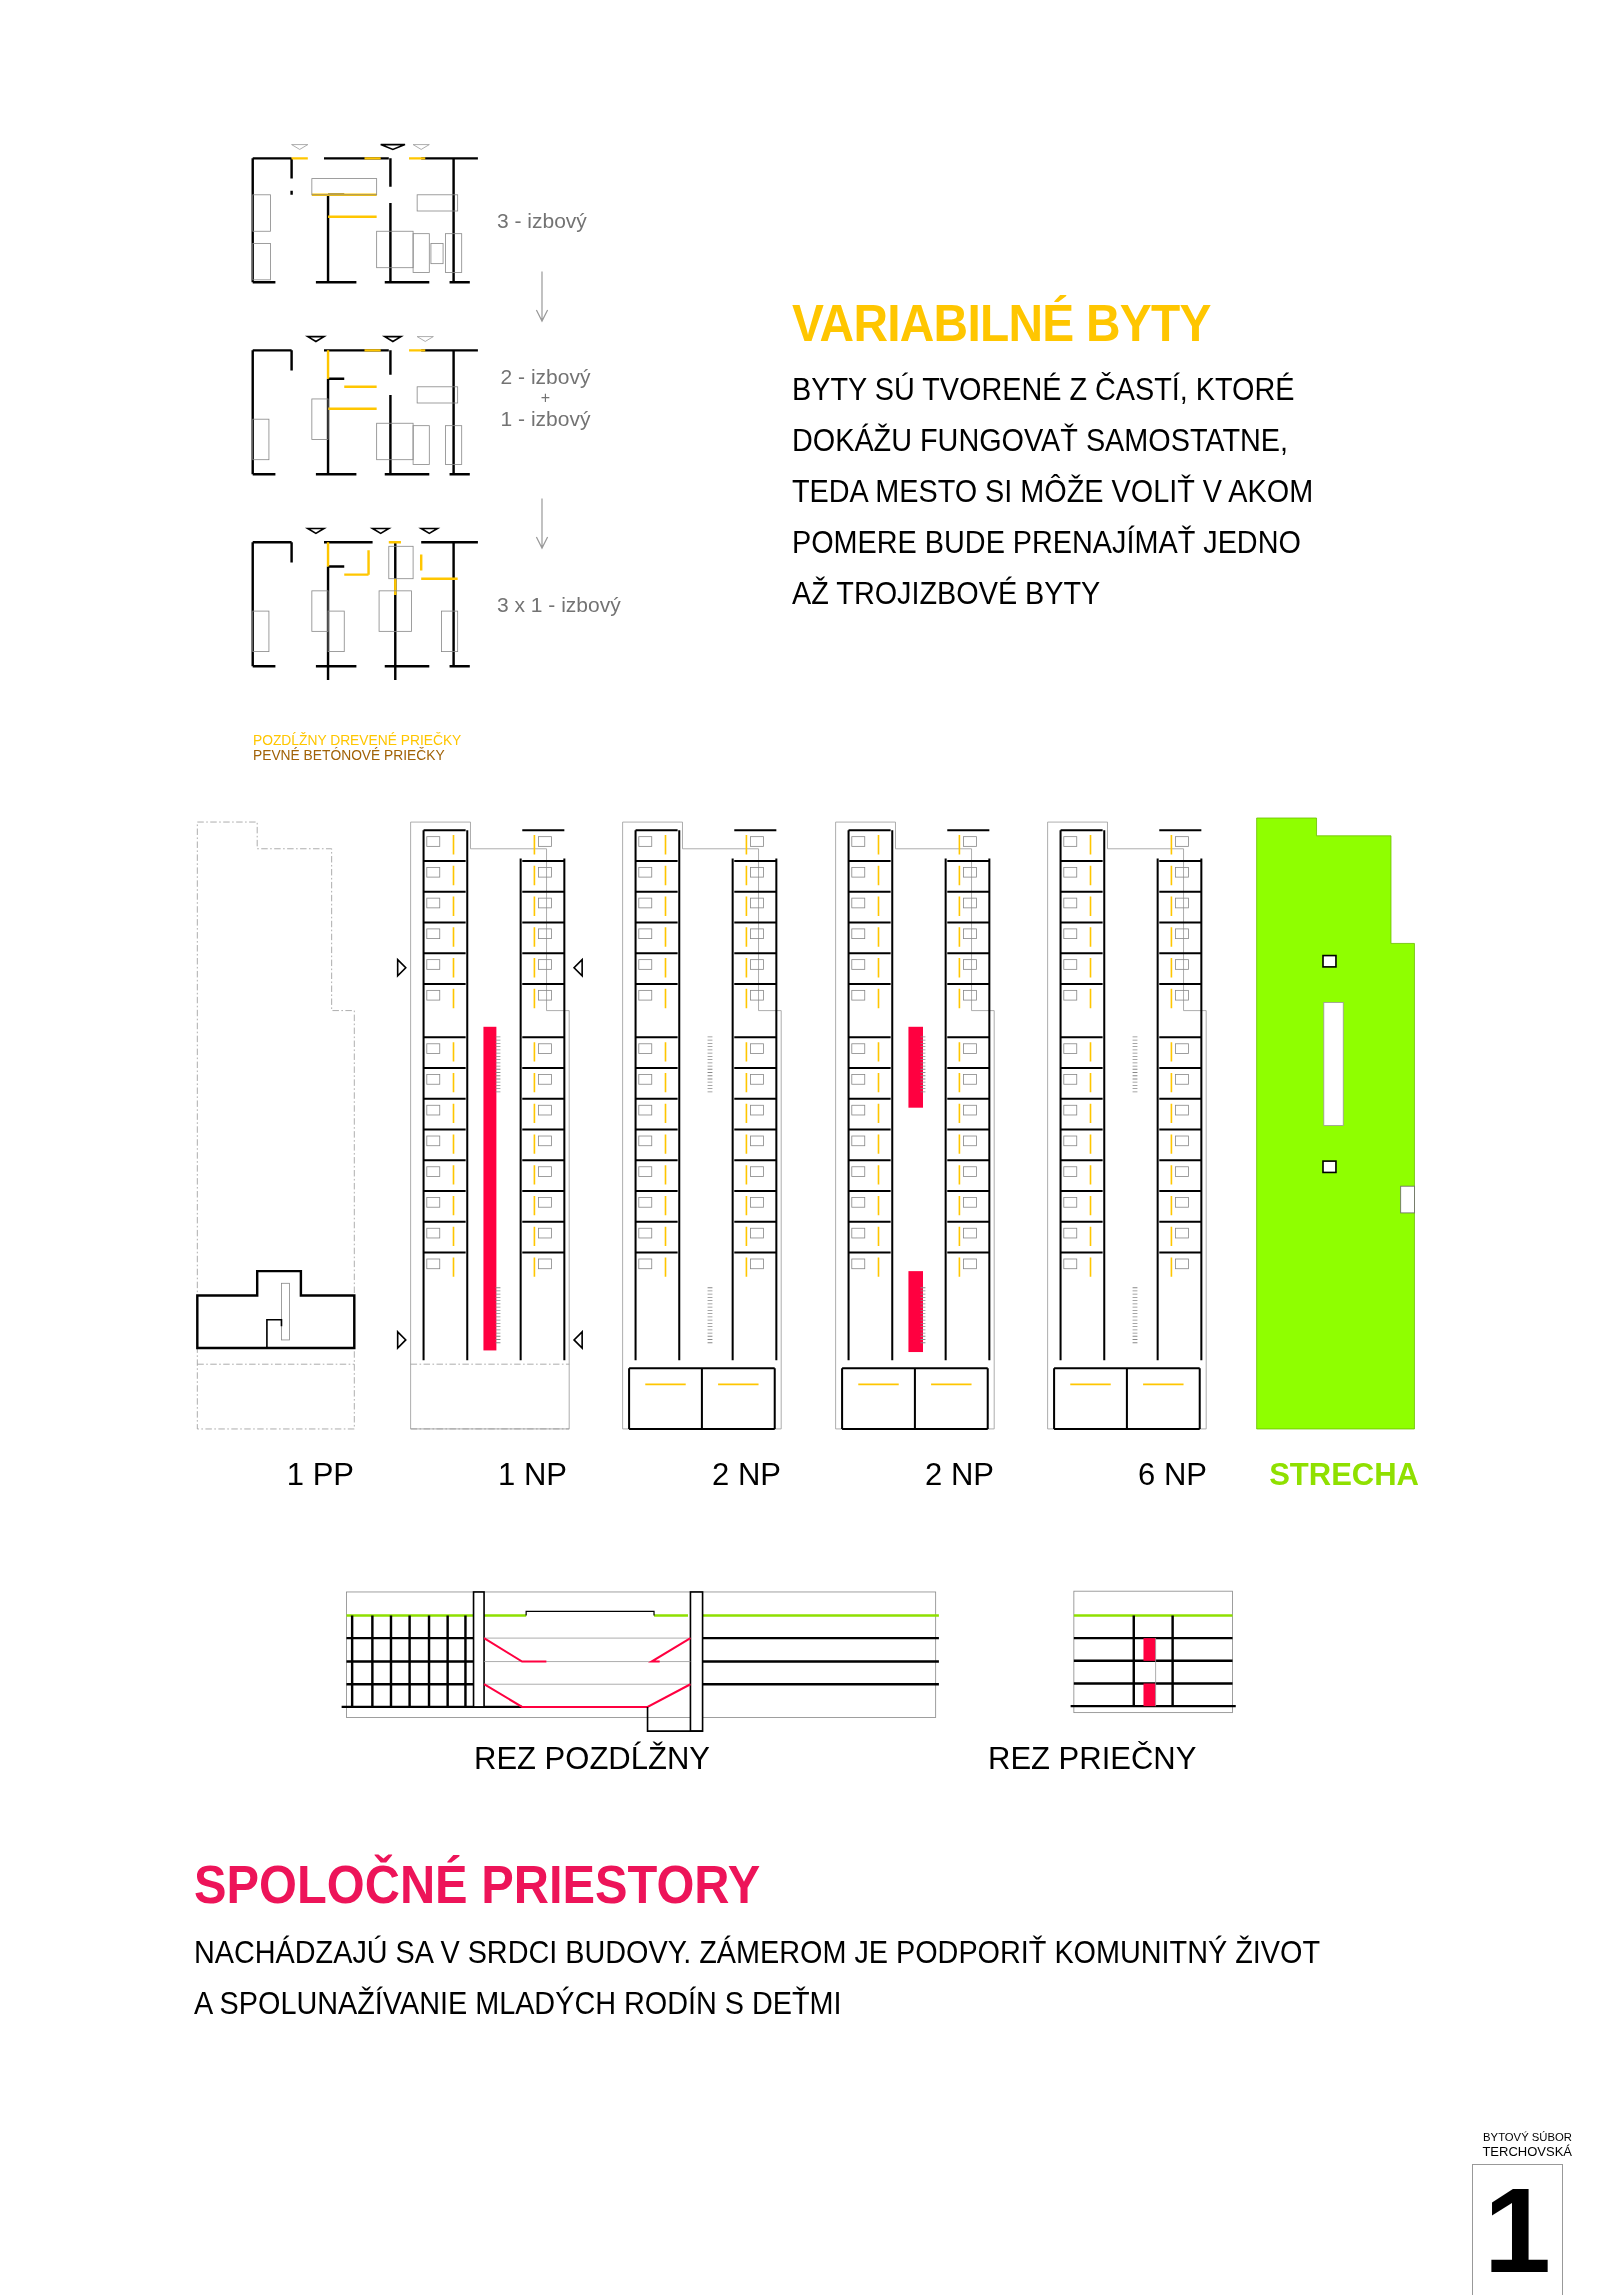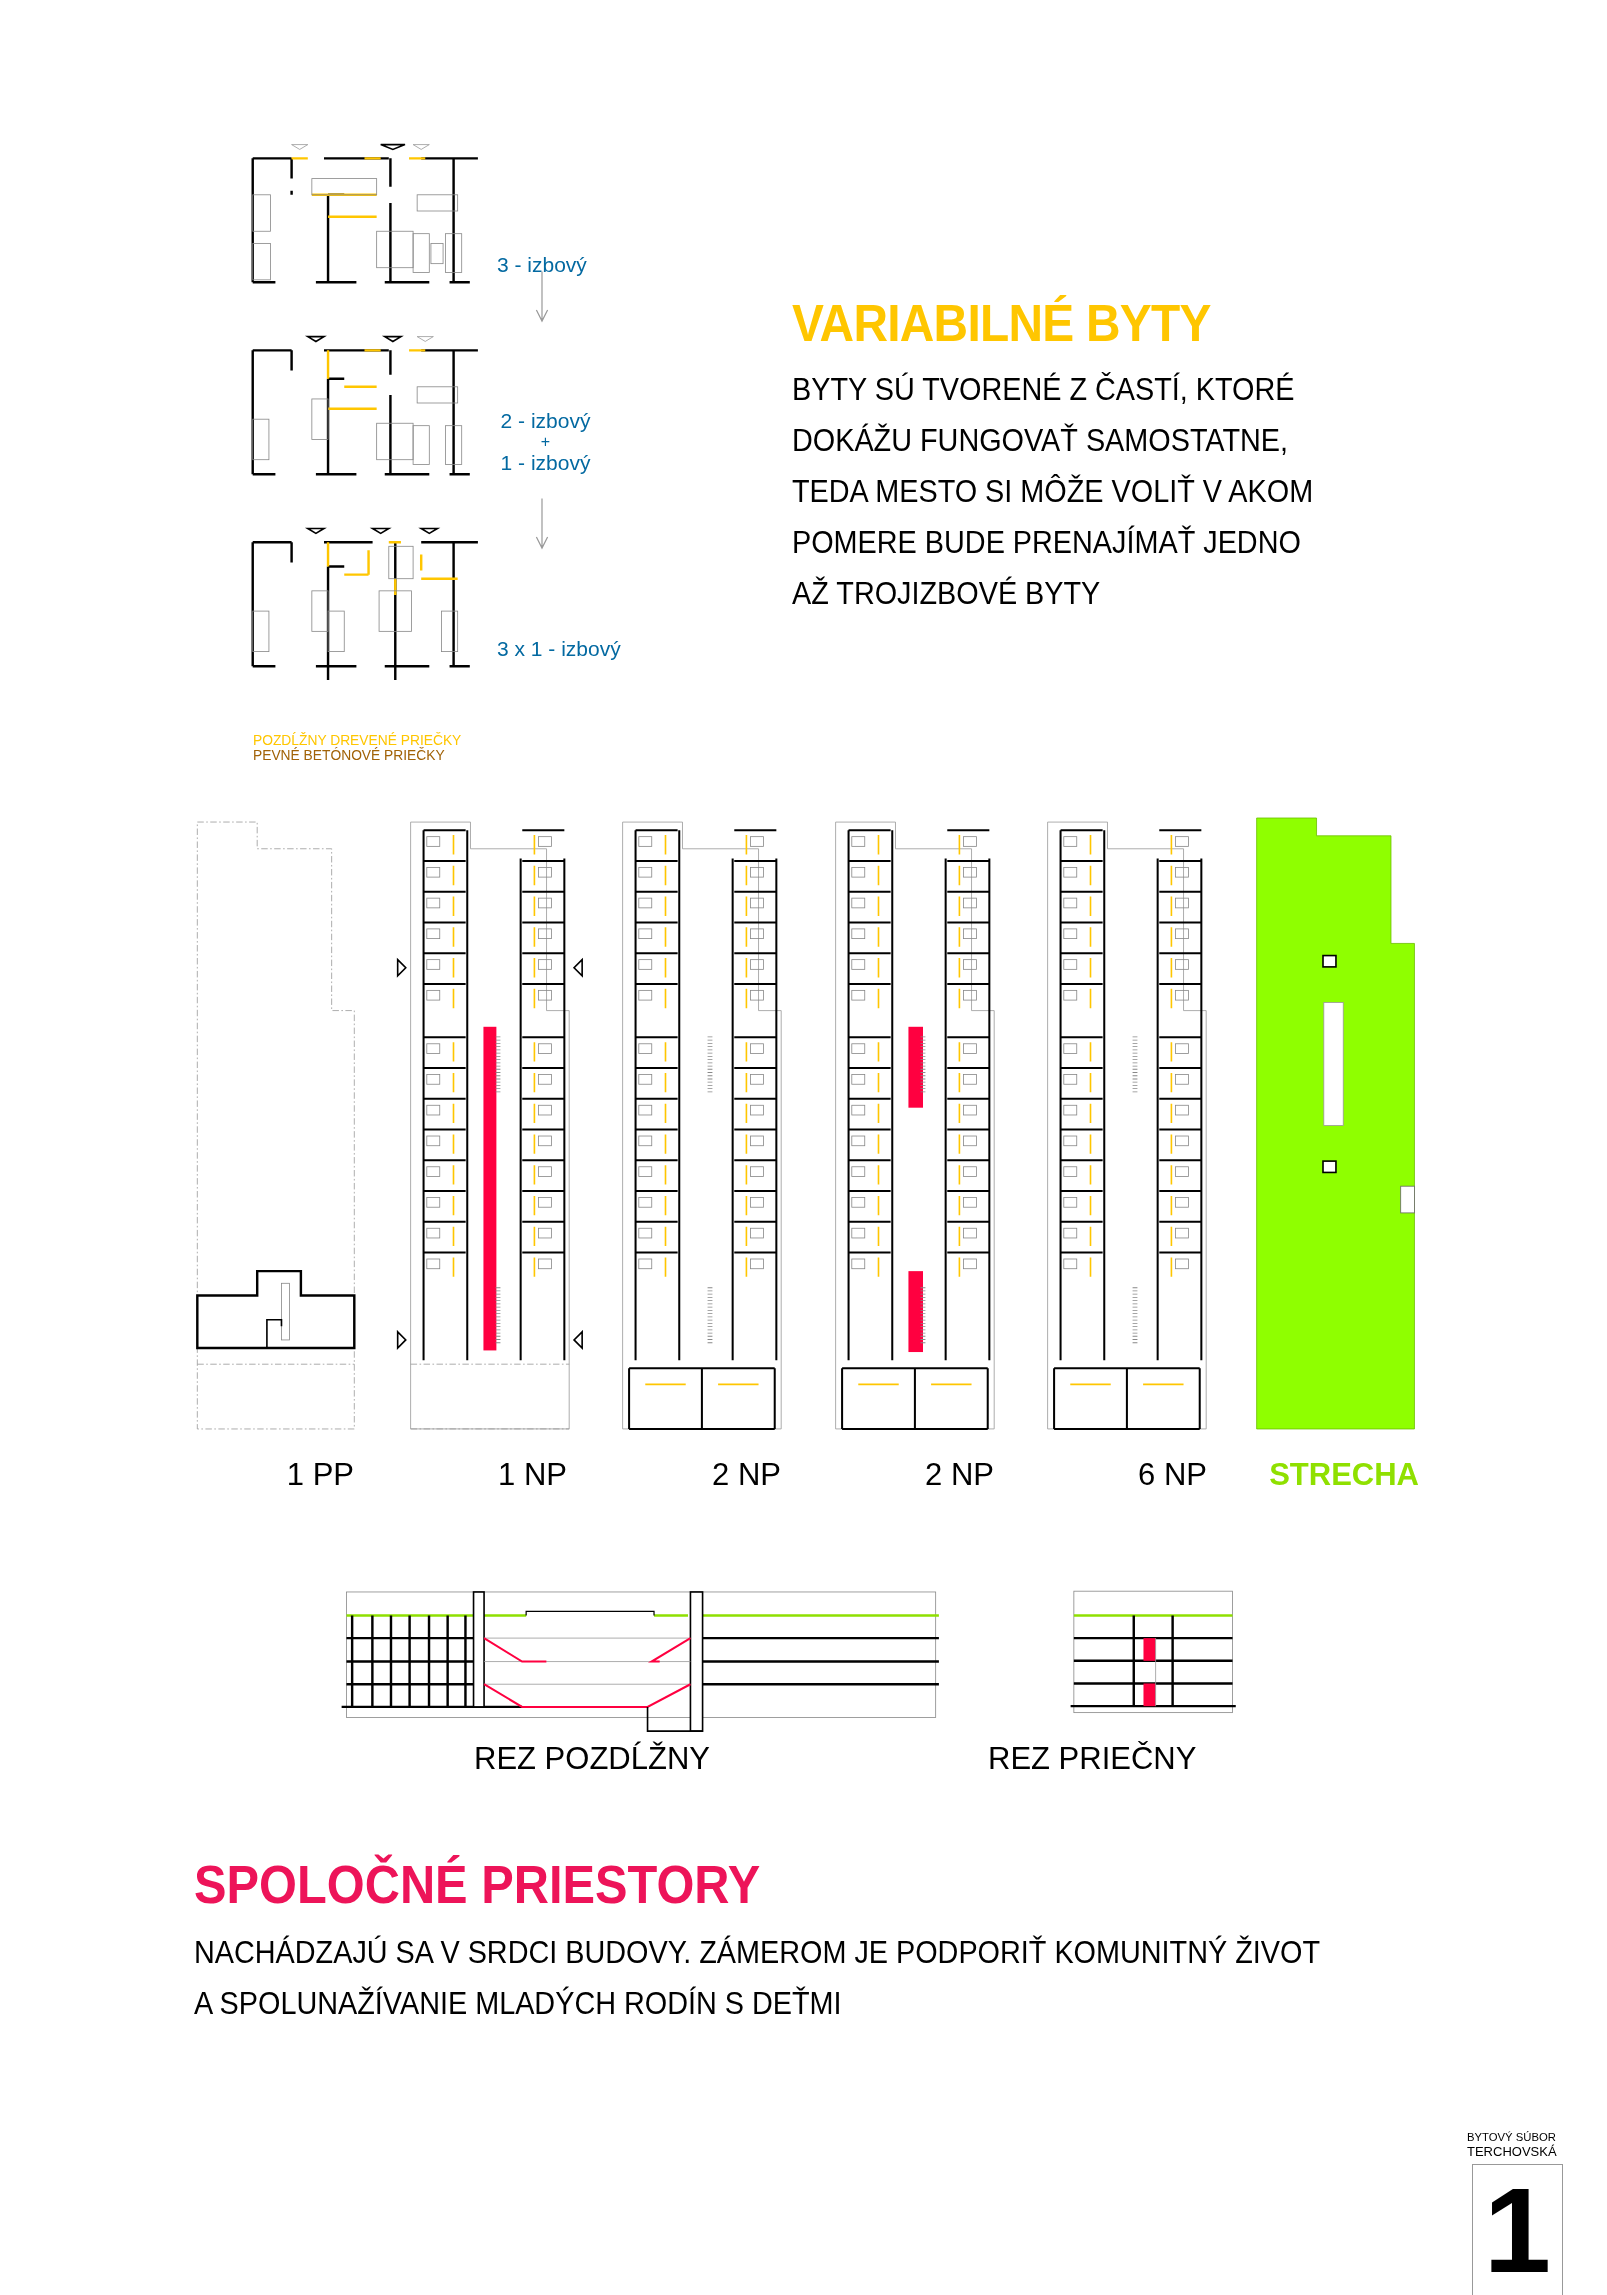--- a/index.html
+++ b/index.html
@@ -1,29 +1,29 @@
 <!DOCTYPE html>
 <html style="font-size:13px"><head>
 <meta charset="utf-8">
 <style>
   html, body { margin: 0; padding: 0; background: #ffffff; }
   body { width: 1607px; height: 2295px; position: relative; overflow: hidden;
          font-family: "Liberation Sans", sans-serif; color: #000; }
   .abs { position: absolute; }
-  .unit-label { font-size: 21px; color: #0369a1; margin-top: 44px; }
+  .unit-label { font-size: 21px; color: #737373; }
   .unit-label.center { text-align: center; width: 113px; line-height: 26px; }
   .legend-line { font-size: 13.8px; letter-spacing: 0px; }
   .title-yellow { font-size: 52px; font-weight: bold; color: #ffc600; letter-spacing: -0.8px; transform: scaleX(0.92); transform-origin: left; }
   .body-text { font-size: 32px; line-height: 51px; color: #000; transform: scaleX(0.9); transform-origin: left; white-space: nowrap; }
   .floor-label { font-size: 31px; text-align: right; width: 162px; }
   .section-label { font-size: 31px; width: 324px; }
   .title-pink { font-size: 53px; font-weight: bold; color: #ed1459; transform: scaleX(0.92); transform-origin: left; }
   .page-box { border: 1.6px solid #999; width: 91px; height: 136px; box-sizing: border-box; text-align: center; }
   .page-num { font-size: 121px; line-height: 130px; font-weight: bold; }
-  .proj-title { font-size: 11.3px; text-align: left; width: 105px; line-height: 13.8px; }
+  .proj-title { font-size: 11.3px; text-align: right; width: 105px; line-height: 13.8px; }
   svg { position: absolute; overflow: visible; }
 </style>
 </head>
 <body>
 
 <svg style="left:243px;top:138px" width="243" height="146" viewBox="0 0 300 180">
   <g fill="none" stroke="#000" stroke-width="3">
     <path d="M12 25 V178 M12 25 H60 M100 25 H180 M220 25 H290 M260 25 V178 M12 178 H40 M90 178 H140 M175 178 H230 M255 178 H280"></path>
     <path d="M105 70 V178 M105 70 H125 M182 25 V60 M182 80 V178 M60 25 V50 M60 65 V70"></path>
   </g>

